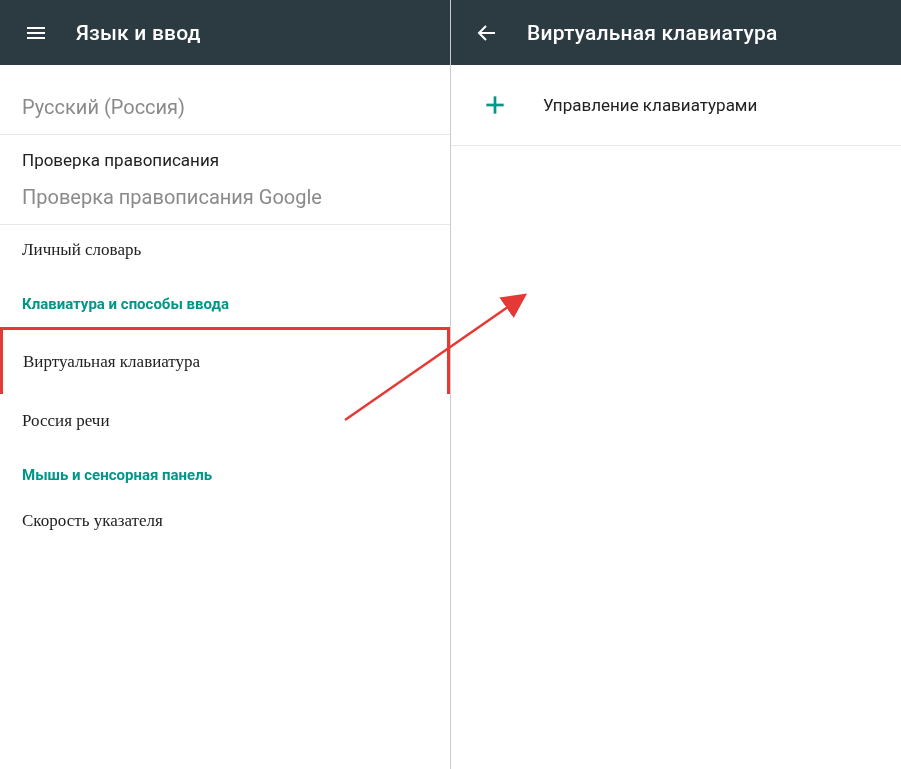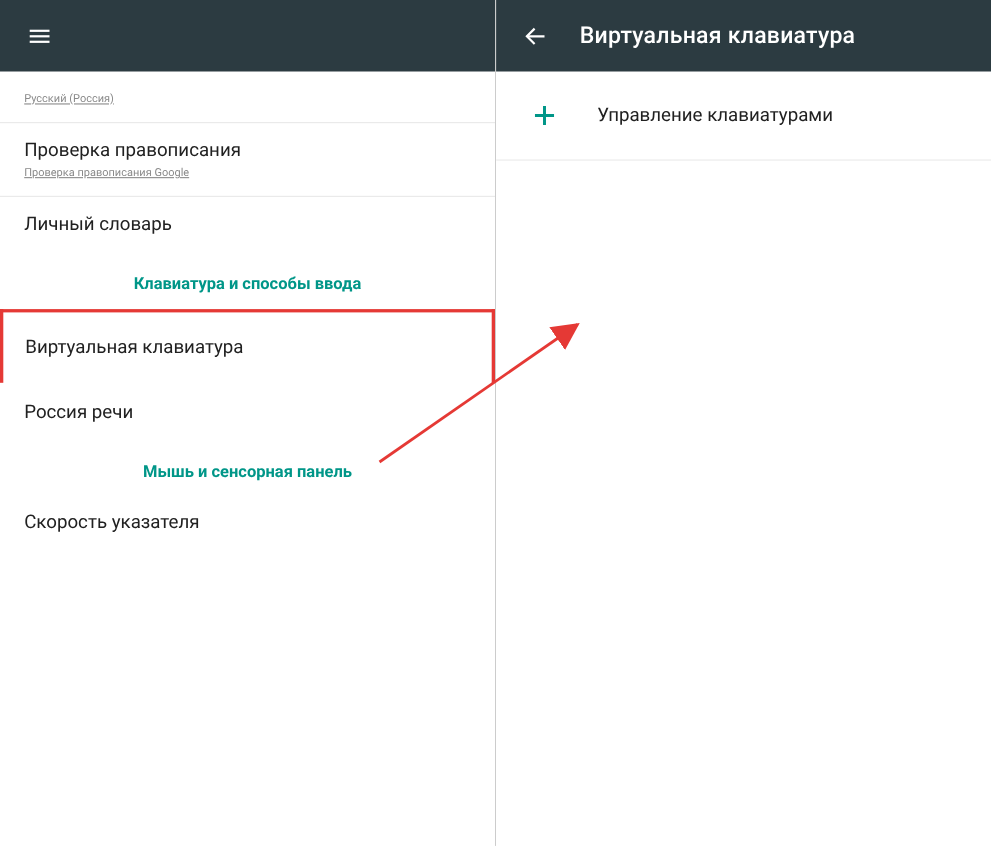--- a/index.html
+++ b/index.html
@@ -32,29 +32,28 @@
     font-weight: 500;
     margin-left: 18px;
     letter-spacing: 0.2px;
   }
   .list { flex: 1; overflow: hidden; }
   .row {
     padding: 15px 22px;
     border-bottom: 1px solid #e8e8e8;
     cursor: pointer;
   }
-  .row.no-sep { border-bottom: none; }
+  .row.no-sep { border-bottom: none; font-family: Liberation Serif, serif; }
   .row .primary { font-size: 17px; color: #212121; }
-  .row .secondary { font-size: 10px; color: #8a8a8a; margin-top: 5px; text-decoration: underline; }
+  .row .secondary { font-size: 20px; color: #8a8a8a; margin-top: 15px; }
   .section-header {
     font-size: 15px;
     font-weight: 700;
     color: #009688;
     padding: 20px 22px 12px 22px;
-    text-align: center;
   }
   .highlight {
     border: 3px solid #e53935;
     margin: 2px 0;
     padding: 22px 20px;
   }
   
   .row2 {
     display: flex;
     align-items: center;
@@ -103,20 +102,21 @@
 
   <div class="pane pane-left">
     <div class="appbar">
       <div class="icon-btn">
         <svg width="24" height="24" viewBox="0 0 24 24" fill="#fff">
             <rect x="3" y="6" width="18" height="2"></rect>
             <rect x="3" y="11" width="18" height="2"></rect>
             <rect x="3" y="16" width="18" height="2"></rect>
           </svg>
       </div>
+      <div class="title">Язык и ввод</div>
     </div>
     <div class="list">
       <div class="row">
         <div class="secondary">Русский (Россия)</div>
       </div>
       <div class="row">
         <div class="primary">Проверка правописания</div>
         <div class="secondary">Проверка правописания Google</div>
       </div>
       <div class="row no-sep">

